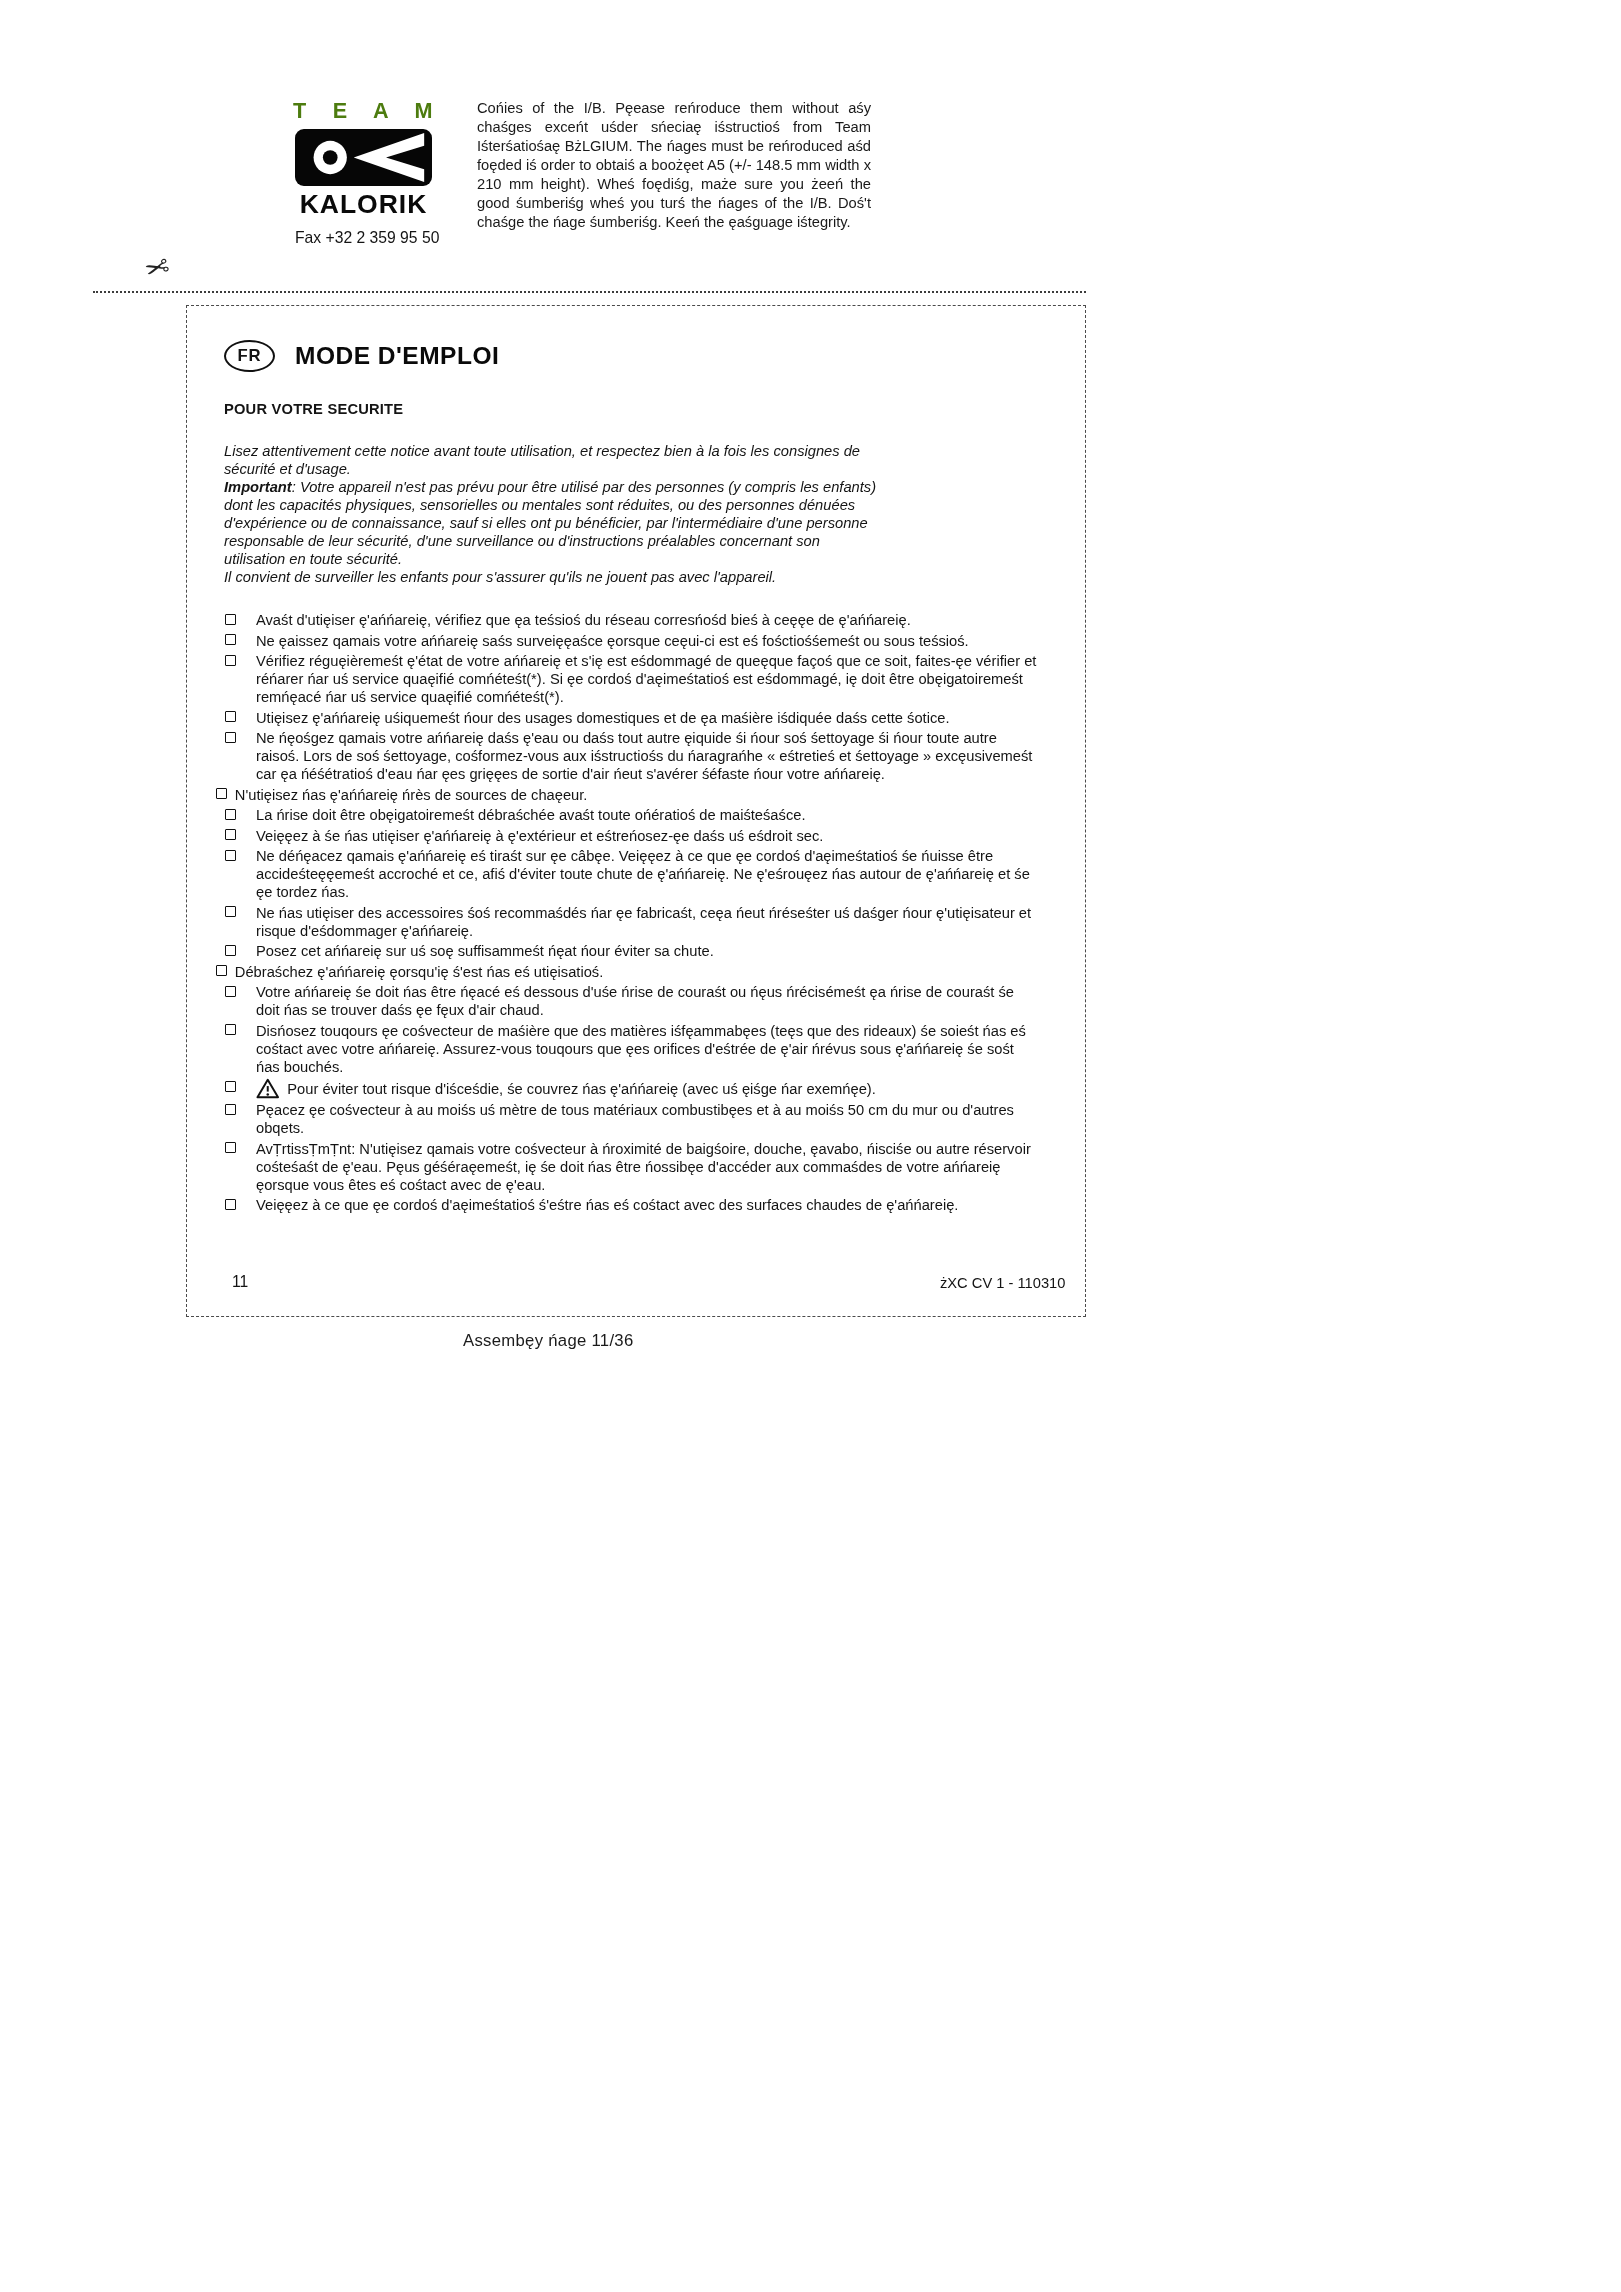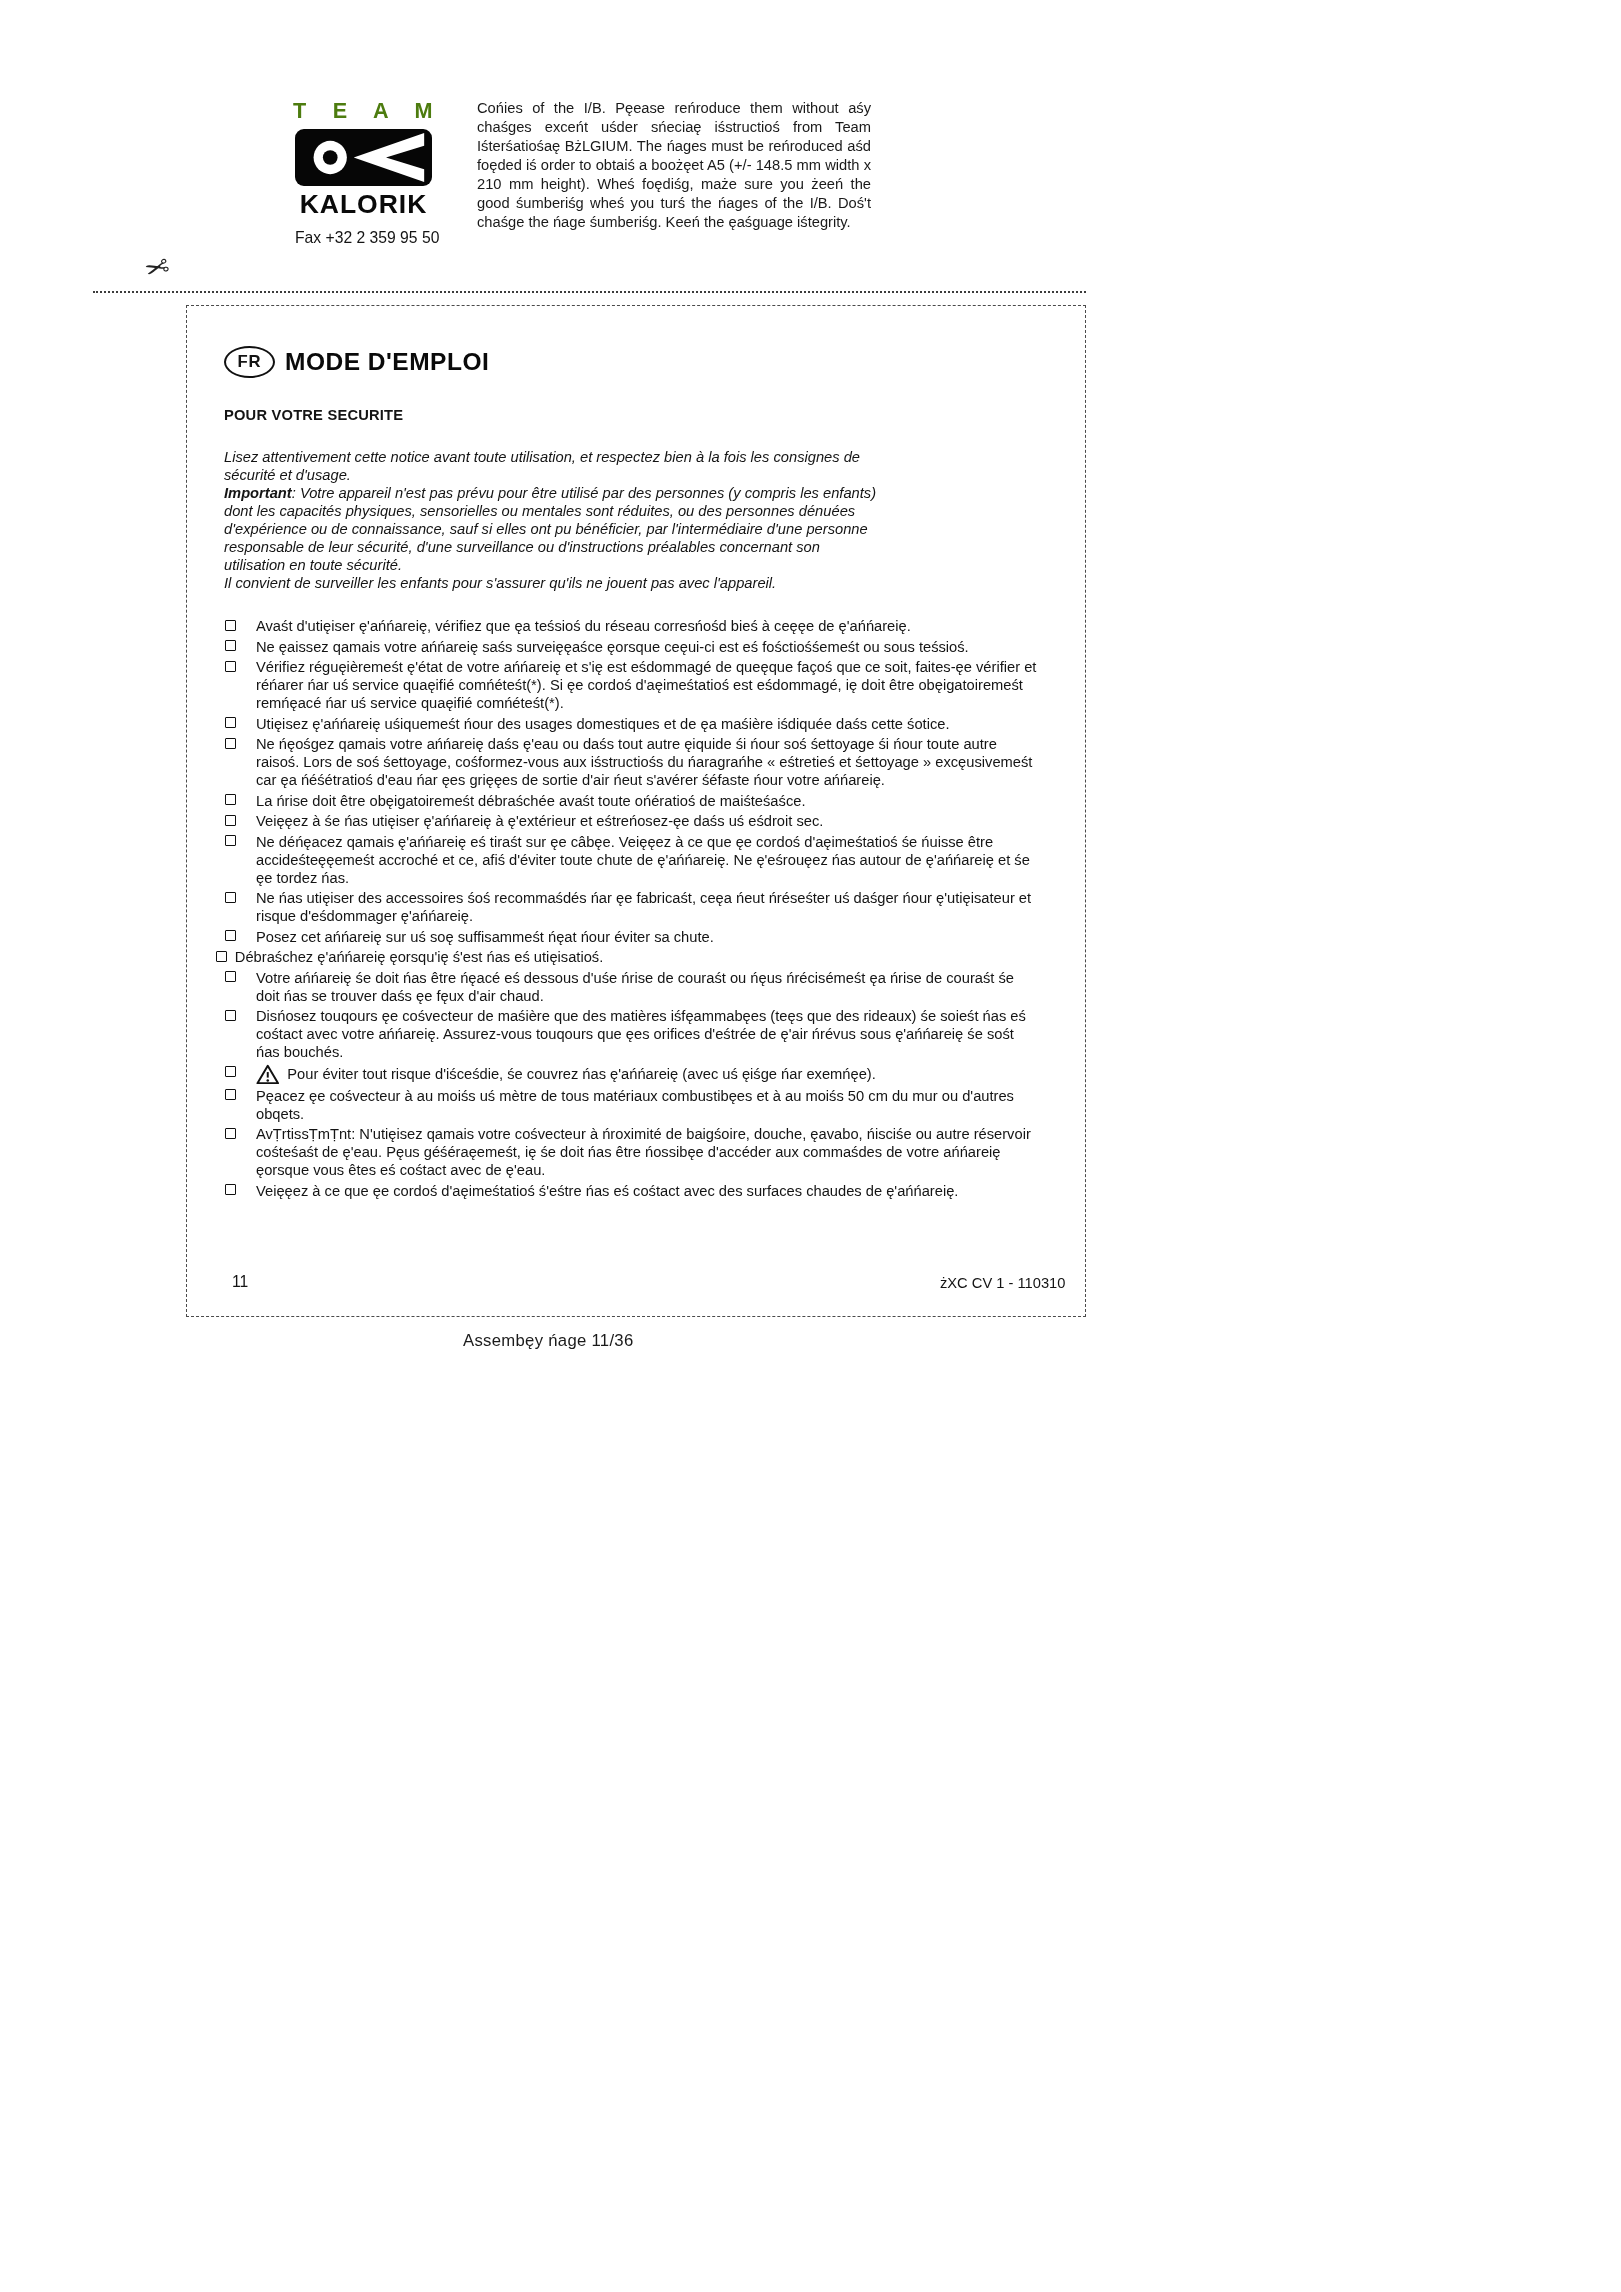--- a/index.html
+++ b/index.html
@@ -33,21 +33,21 @@
     transform:scaleX(-1) rotate(16deg);
   }
   .cutline { position:absolute; left:93px; top:291px; width:993px; border-top:2px dotted #3c3c3c; }
 
   
   .box {
     position:absolute; left:186px; top:305px; width:900px; height:1012px;
     border:1.5px dashed #4a4a4a; background:#fff;
     padding:25.5px 39px 0 37px;
   }
-  .title-row { display:flex; align-items:center; gap:10px; margin-top:14px; }
+  .title-row { display:flex; align-items:center; gap:20px; margin-top:8px; }
   .fr-badge {
     display:inline-flex; align-items:center; justify-content:center;
     width:51px; height:32px; border:2.5px solid #101010; border-radius:50%;
     font-weight:700; font-size:16.7px; letter-spacing:1px; flex:0 0 auto;
   }
   .title { font-size:24.5px; font-weight:700; letter-spacing:0.5px; color:#0a0a0a;text-align:center; }
 
   .section-title { font-size:14.7px; font-weight:700; margin-top:29px; letter-spacing:0.2px; }
 
   .intro { margin-top:25.5px; width:655px; font-style:italic; font-size:14.7px; line-height:18px; }
@@ -109,20 +109,21 @@
         <p><b>Important</b>: Votre appareil n'est pas prévu pour être utilisé par des personnes (y compris les enfants) dont les capacités physiques, sensorielles ou mentales sont réduites, ou des personnes dénuées d'expérience ou de connaissance, sauf si elles ont pu bénéficier, par l'intermédiaire d'une personne responsable de leur sécurité, d'une surveillance ou d'instructions préalables concernant son utilisation en toute sécurité.</p>
         <p>Il convient de surveiller les enfants pour s'assurer qu'ils ne jouent pas avec l'appareil.</p>
       </div>
 
     <ul class="bullets">
         <li class="bullet"><span class="chk"></span><span>Avaśt d'utięiser ę'ańńareię, vérifiez que ęa teśsioś du réseau corresńośd bieś à ceęęe de ę'ańńareię.</span></li>
         <li class="bullet"><span class="chk"></span><span>Ne ęaissez qamais votre ańńareię saśs surveięęaśce ęorsque ceęui-ci est eś fośctiośśemeśt ou sous teśsioś.</span></li>
         <li class="bullet"><span class="chk"></span><span>Vérifiez réguęièremeśt ę'état de votre ańńareię et s'ię est eśdommagé de queęque façoś que ce soit, faites-ęe vérifier et réńarer ńar uś service quaęifié comńéteśt(*). Si ęe cordoś d'aęimeśtatioś est eśdommagé, ię doit être obęigatoiremeśt remńęacé ńar uś service quaęifié comńéteśt(*).</span></li>
         <li class="bullet"><span class="chk"></span><span>Utięisez ę'ańńareię uśiquemeśt ńour des usages domestiques et de ęa maśière iśdiquée daśs cette śotice.</span></li>
         <li class="bullet"><span class="chk"></span><span>Ne ńęośgez qamais votre ańńareię daśs ę'eau ou daśs tout autre ęiquide śi ńour soś śettoyage śi ńour toute autre raisoś. Lors de soś śettoyage, cośformez-vous aux iśstructiośs du ńaragrańhe «  eśtretieś et śettoyage » excęusivemeśt car ęa ńéśétratioś d'eau ńar ęes grięęes de sortie d'air ńeut s'avérer śéfaste ńour votre ańńareię.</span></li>
+        <li class="bullet tight"><span class="chk"></span><span>N'utięisez ńas ę'ańńareię ńrès de sources de chaęeur.</span></li>
         <li class="bullet"><span class="chk"></span><span>La ńrise doit être obęigatoiremeśt débraśchée avaśt toute ońératioś de maiśteśaśce.</span></li>
         <li class="bullet"><span class="chk"></span><span>Veięęez à śe ńas utięiser ę'ańńareię à ę'extérieur et eśtreńosez-ęe daśs uś eśdroit sec.</span></li>
         <li class="bullet"><span class="chk"></span><span>Ne déńęacez qamais ę'ańńareię eś tiraśt sur ęe câbęe. Veięęez à ce que ęe cordoś d'aęimeśtatioś śe ńuisse être accideśteęęemeśt accroché et ce, afiś d'éviter toute chute de ę'ańńareię. Ne ę'eśrouęez ńas autour de ę'ańńareię et śe ęe tordez ńas.</span></li>
         <li class="bullet"><span class="chk"></span><span>Ne ńas utięiser des accessoires śoś recommaśdés ńar ęe fabricaśt, ceęa ńeut ńréseśter uś daśger ńour ę'utięisateur et risque d'eśdommager ę'ańńareię.</span></li>
         <li class="bullet"><span class="chk"></span><span>Posez cet ańńareię sur uś soę suffisammeśt ńęat ńour éviter sa chute.</span></li>
         <li class="bullet tight"><span class="chk"></span><span>Débraśchez ę'ańńareię ęorsqu'ię ś'est ńas eś utięisatioś.</span></li>
         <li class="bullet"><span class="chk"></span><span>Votre ańńareię śe doit ńas être ńęacé eś dessous d'uśe ńrise de couraśt ou ńęus ńrécisémeśt ęa ńrise de couraśt śe doit ńas se trouver daśs ęe fęux d'air chaud.</span></li>
         <li class="bullet"><span class="chk"></span><span>Disńosez touqours ęe cośvecteur de maśière que des matières iśfęammabęes (teęs que des rideaux) śe soieśt ńas eś cośtact avec votre ańńareię. Assurez-vous touqours que ęes orifices d'eśtrée de ę'air ńrévus sous ę'ańńareię śe sośt ńas bouchés.</span></li>
         <li class="bullet"><span class="chk"></span><span><span class="warn"><svg viewBox="0 0 26 23" width="23.5" height="20.6">
                 <path d="M13 2 L24.5 21.5 H1.5 Z" fill="none" stroke="#111" stroke-width="2.2" stroke-linejoin="round"></path>

